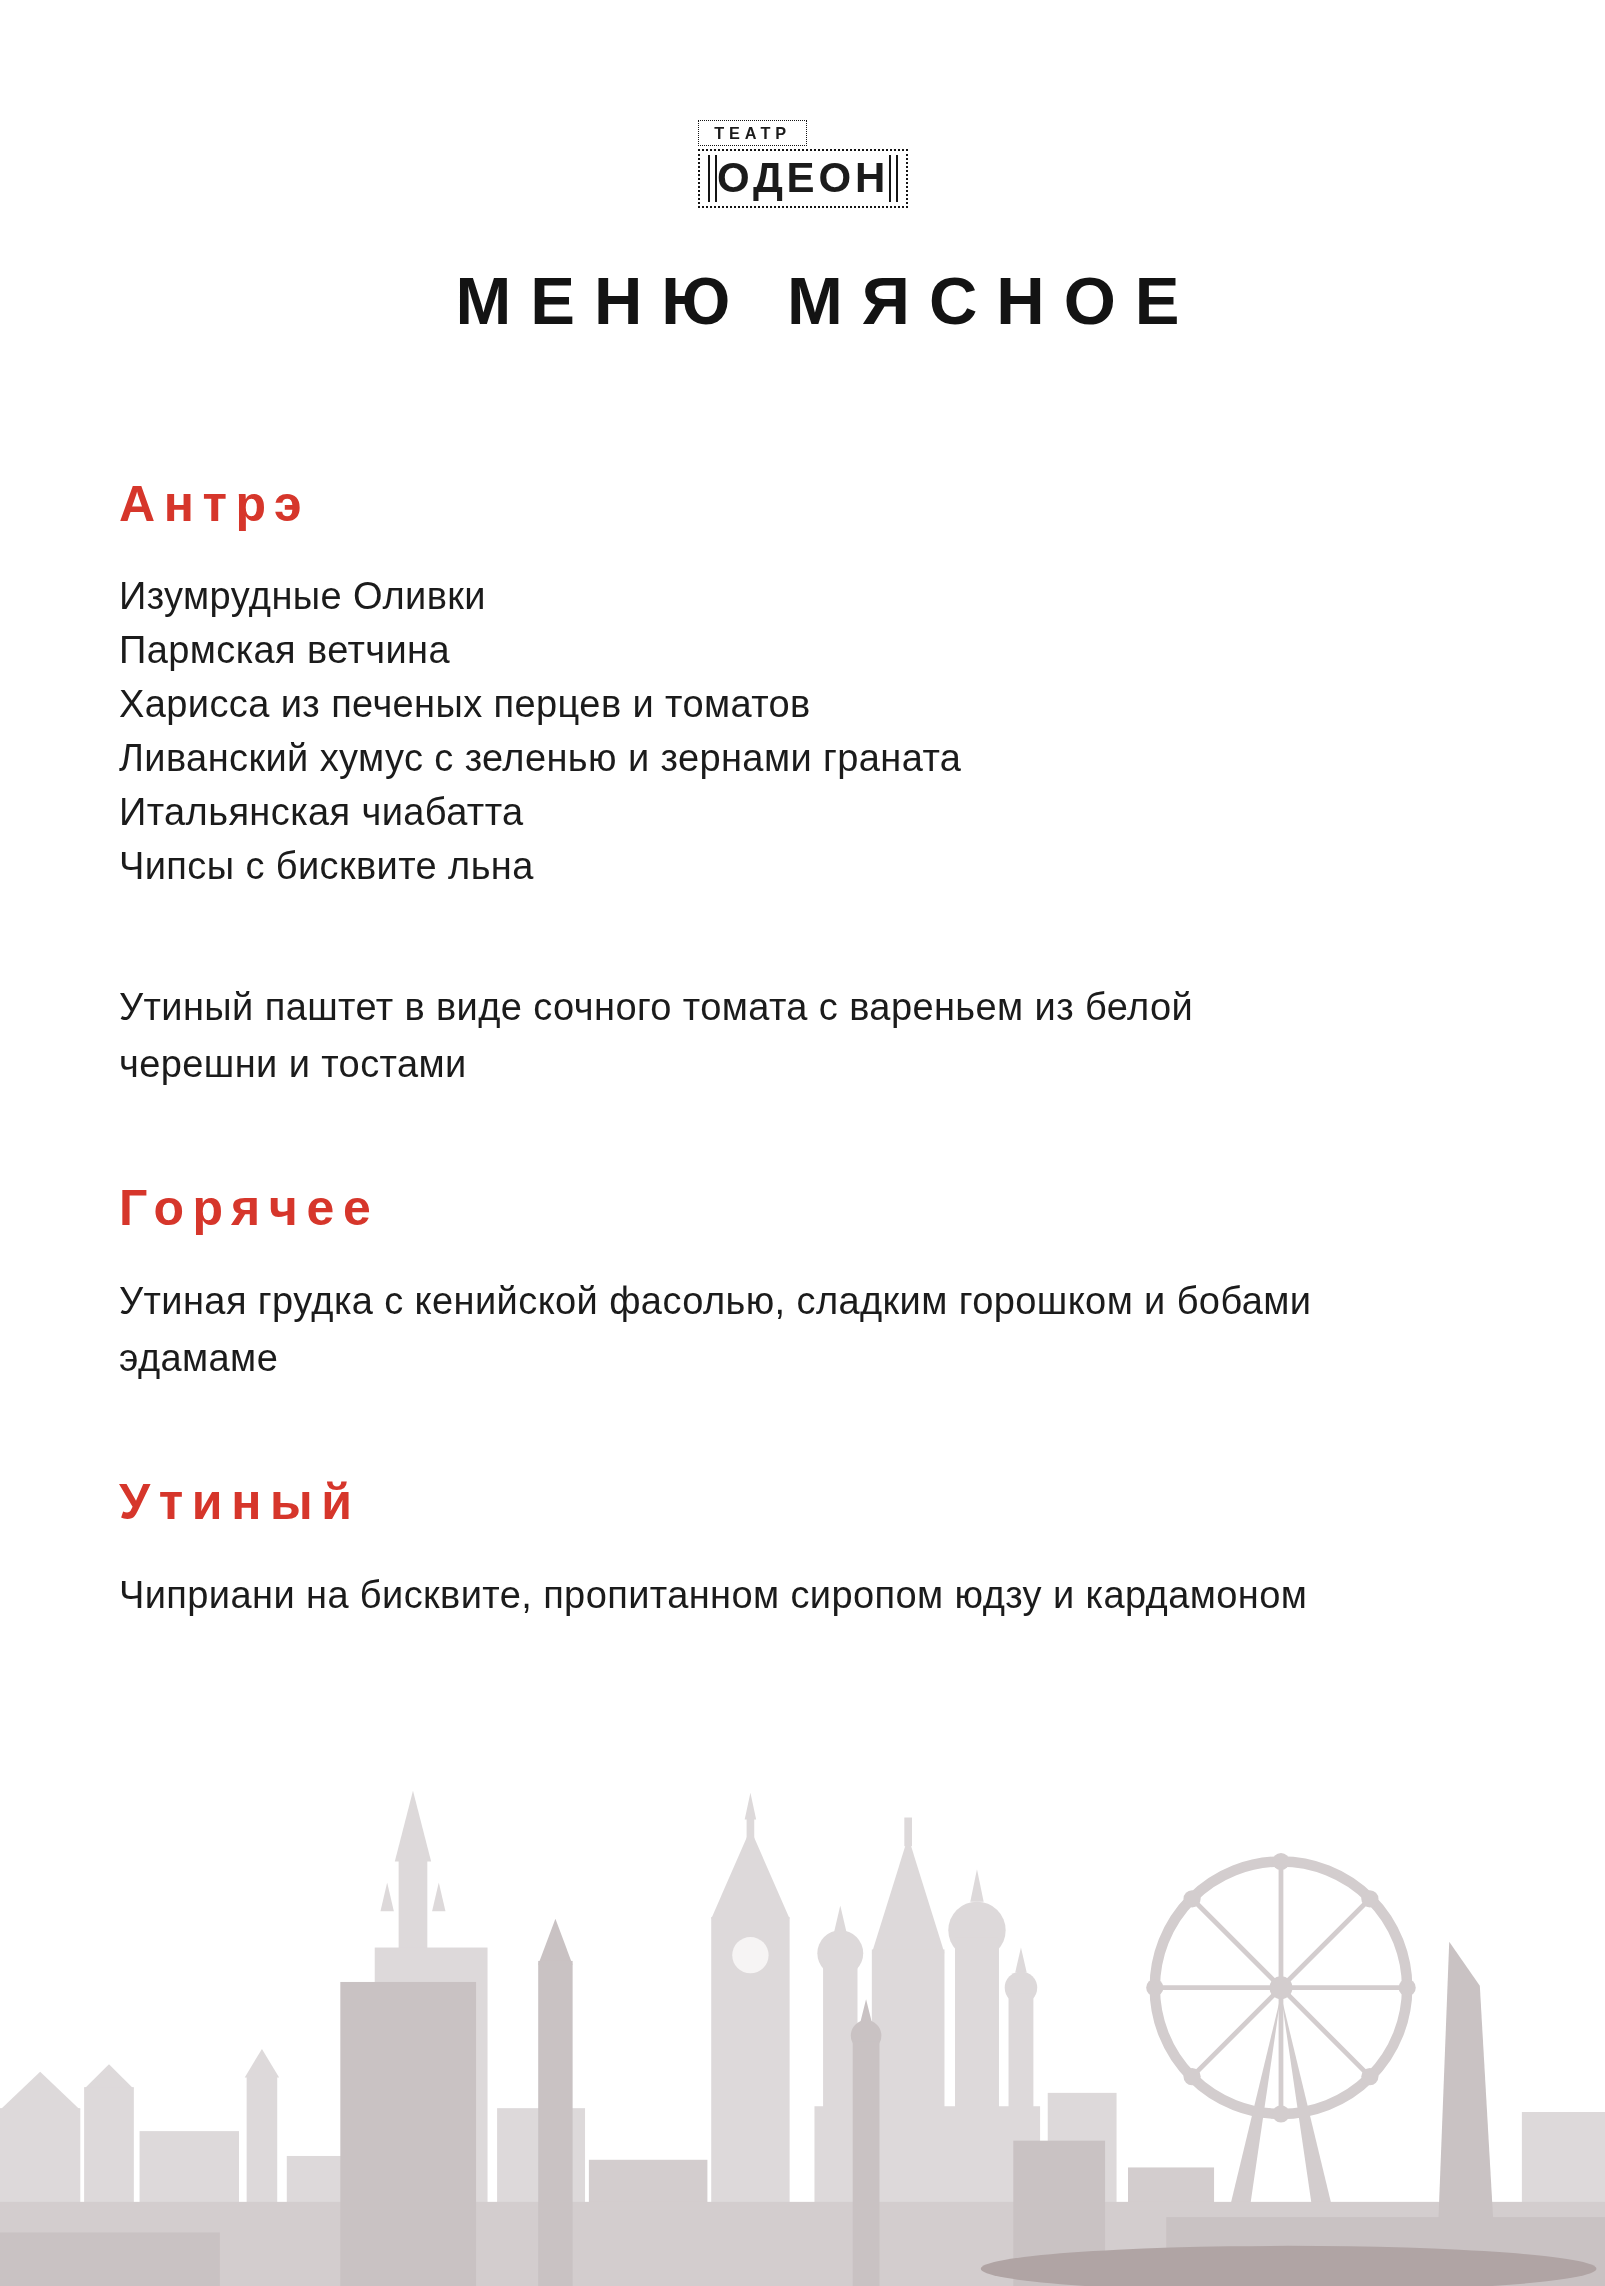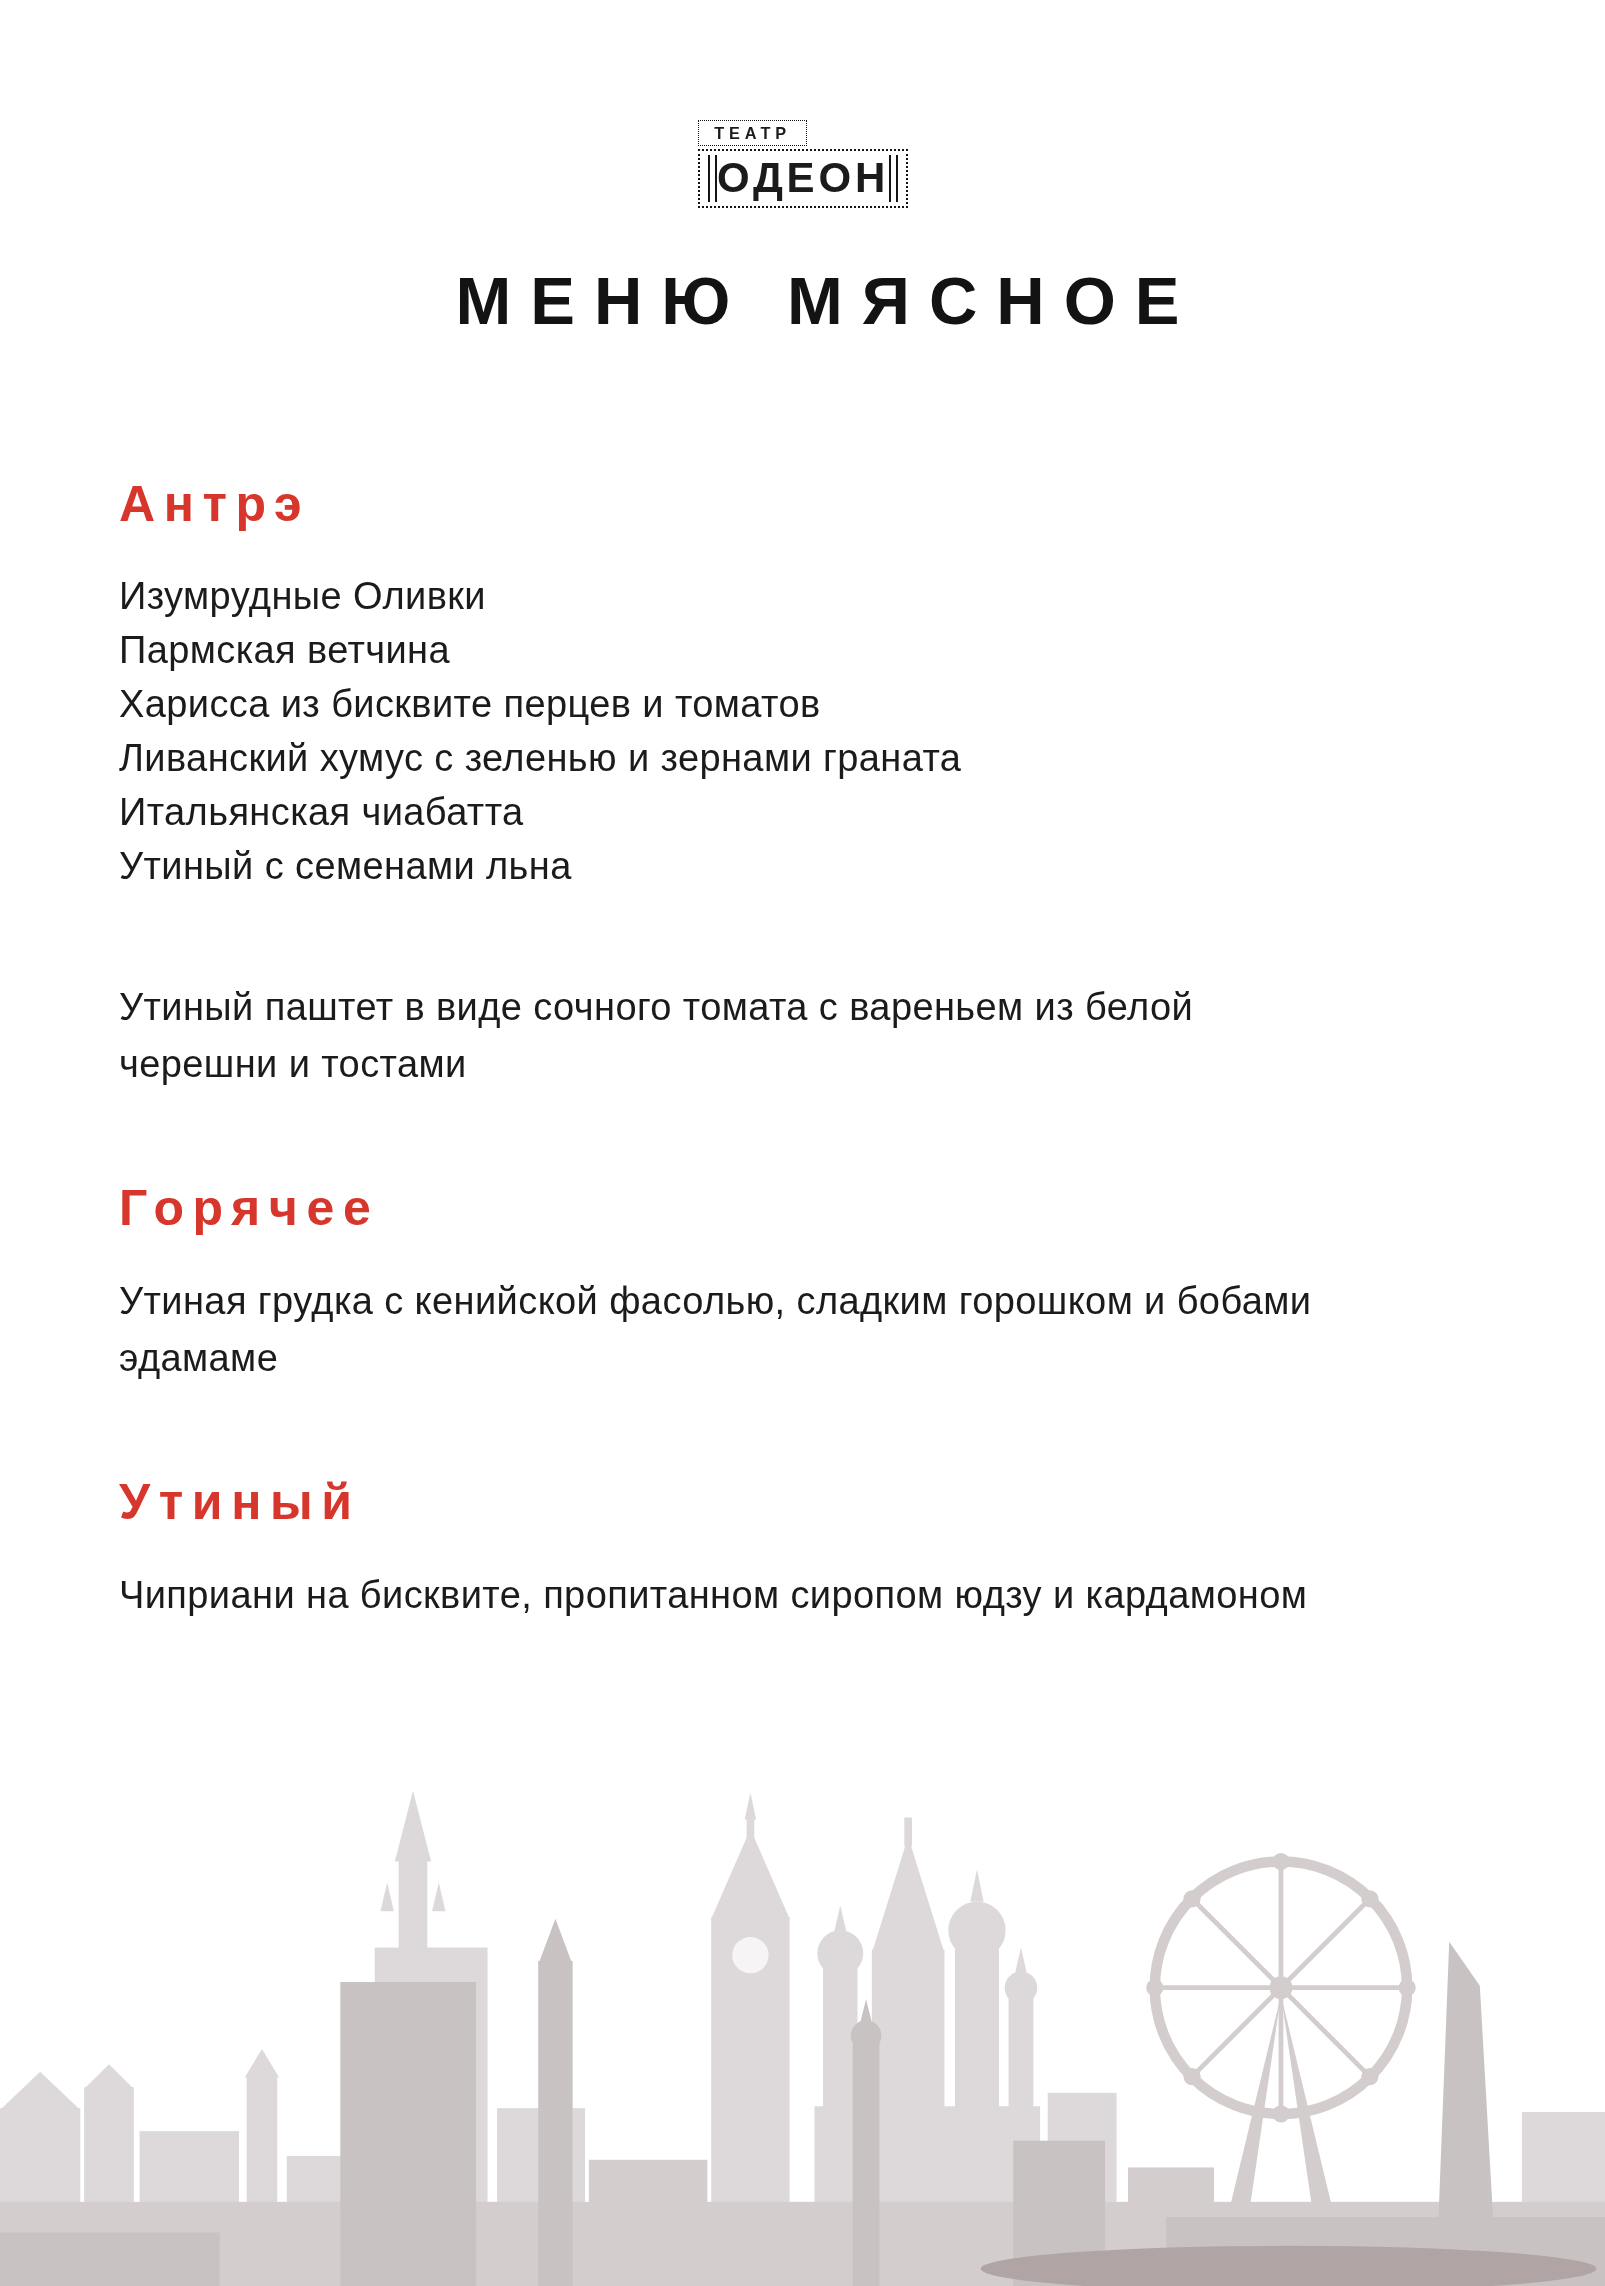--- a/index.html
+++ b/index.html
@@ -94,24 +94,24 @@
 </div>
 
 <h1 class="page-title">МЕНЮ МЯСНОЕ</h1>
 
 <div class="menu">
     <section class="menu-section">
       <h2 class="section-heading">Антрэ</h2>
       <ul class="item-list">
         <li>Изумрудные Оливки</li>
         <li>Пармская ветчина</li>
-        <li>Харисса из бисквите перцев и томатов</li>
+        <li>Харисса из печеных перцев и томатов</li>
         <li>Ливанский хумус с зеленью и зернами граната</li>
         <li>Итальянская чиабатта</li>
-        <li>Утиный с семенами льна</li>
+        <li>Чипсы с бисквите льна</li>
       </ul>
     </section>
     <section class="menu-section">
       <p class="section-text">Утиный паштет в виде сочного томата с вареньем из белой черешни и тостами</p>
     </section>
     <section class="menu-section">
       <h2 class="section-heading">Горячее</h2>
       <p class="section-text">Утиная грудка с кенийской фасолью, сладким горошком и бобами эдамаме</p>
     </section>
     <section class="menu-section">

